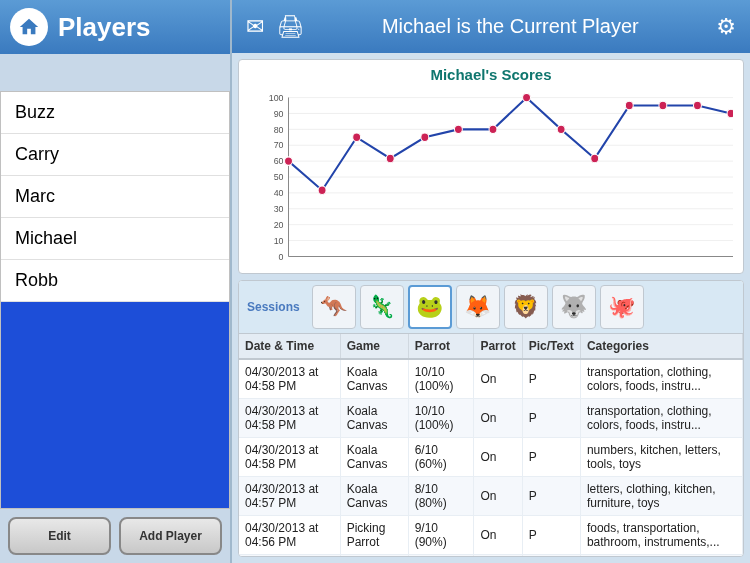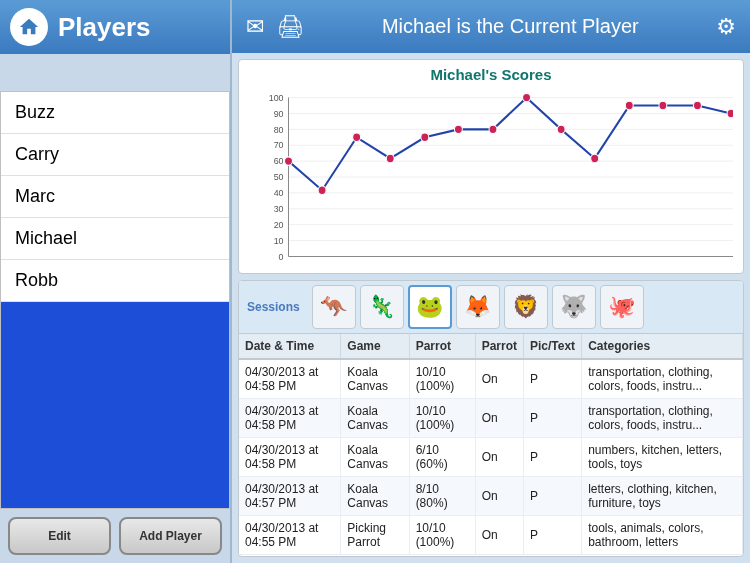--- a/index.html
+++ b/index.html
@@ -399,20 +399,28 @@
             </tr>
             <tr>
               <td>04/30/2013 at 04:57 PM</td>
               <td>Koala Canvas</td>
               <td>8/10 (80%)</td>
               <td>On</td>
               <td>P</td>
               <td>letters, clothing, kitchen, furniture, toys</td>
             </tr>
             <tr>
+              <td>04/30/2013 at 04:56 PM</td>
+              <td>Picking Parrot</td>
+              <td>9/10 (90%)</td>
+              <td>On</td>
+              <td>P</td>
+              <td>foods, transportation, bathroom, instruments,...</td>
+            </tr>
+            <tr>
               <td>04/30/2013 at 04:55 PM</td>
               <td>Picking Parrot</td>
               <td>10/10 (100%)</td>
               <td>On</td>
               <td>P</td>
               <td>tools, animals, colors, bathroom, letters</td>
             </tr>
           </tbody>
       </table>
     </div>

